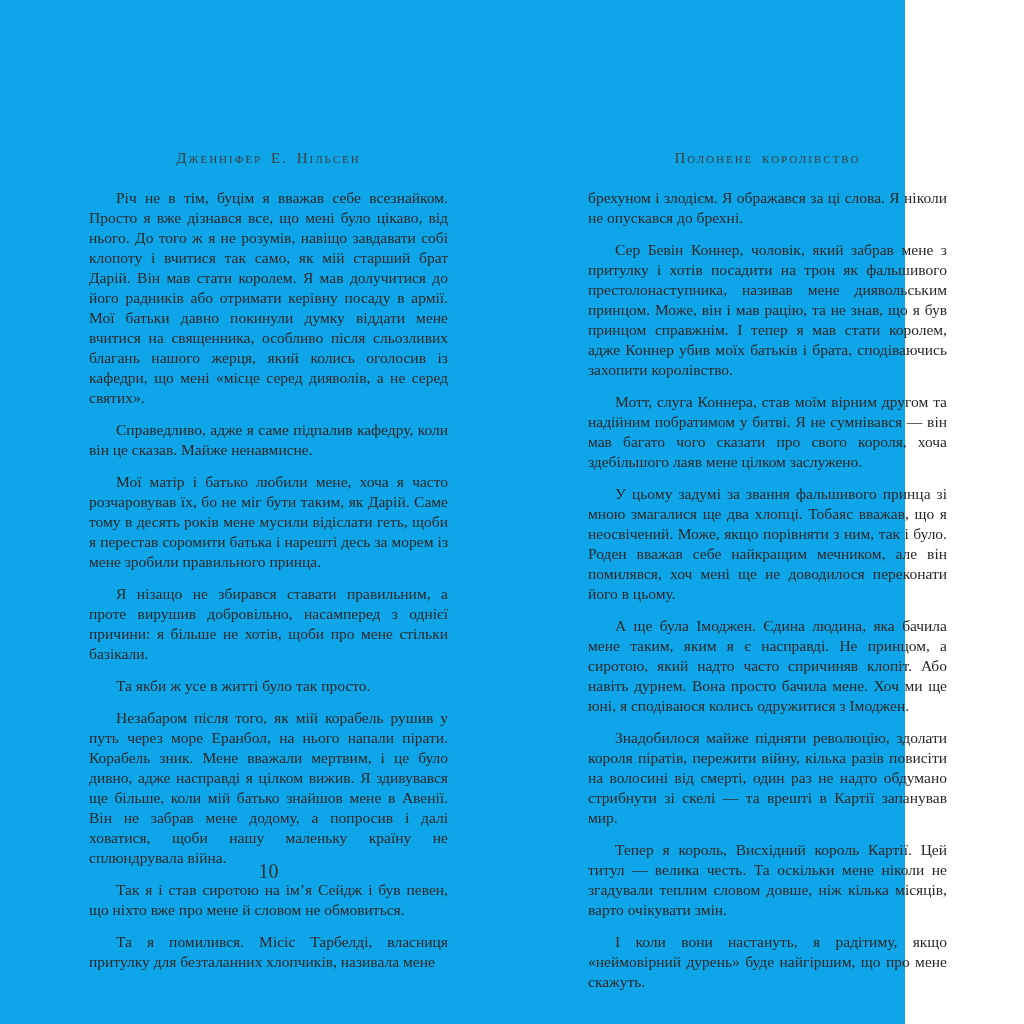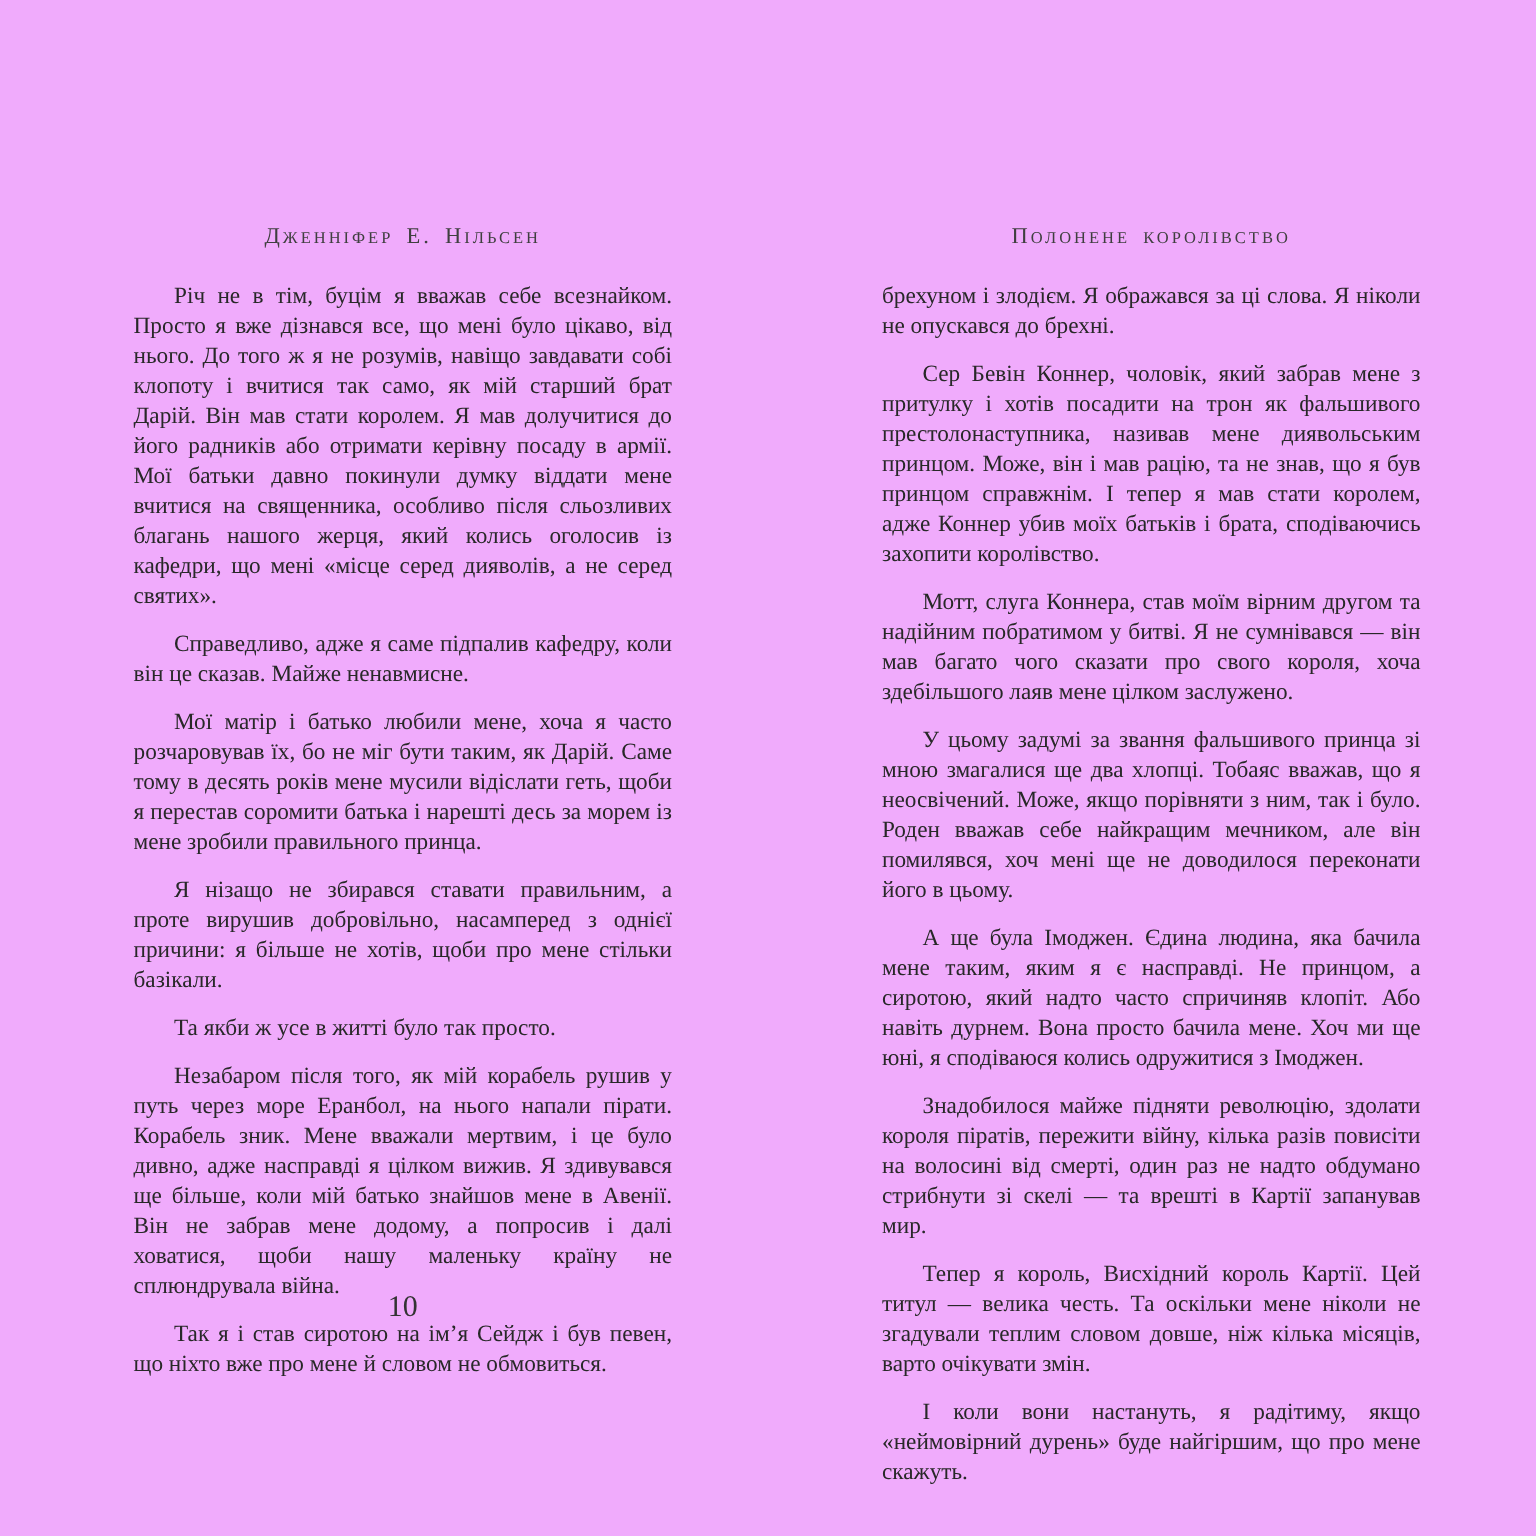--- a/index.html
+++ b/index.html
@@ -8,23 +8,23 @@
     background: #ffffff;
   }
   body {
     width: 1024px;
     height: 1024px;
     overflow: hidden;
     font-family: "Liberation Serif", "DejaVu Serif", serif;
   }
   .spread {
     position: relative;
-    width: 1024px;
+    width: 905px;
     height: 1024px;
-    background: #f0abfc;
+    background: #0ea5e9;
     text-decoration: underline;
   }
   .page {
     position: absolute;
     top: 150px;
     width: 383px;
     height: 742px;
   }
   .page-left  { left: 77px; }
   .page-right { left: 576px; }
@@ -71,20 +71,21 @@
   <section class="page page-left">
     <h1 class="running-head">Дженніфер Е. Нільсен</h1>
     <div class="page-body" lang="uk">
         <p class="para">Річ не в тім, буцім я вважав себе всезнайком. Просто я вже дізнався все, що мені було цікаво, від нього. До того ж я не розумів, навіщо завдавати собі клопоту і вчитися так само, як мій старший брат Дарій. Він мав стати королем. Я мав долучитися до його радників або отримати керівну посаду в армії. Мої батьки давно покинули думку віддати мене вчитися на священника, особливо після сльозливих благань нашого жерця, який колись оголосив із кафедри, що мені «місце серед дияволів, а не серед святих».</p>
         <p class="para">Справедливо, адже я саме підпалив кафедру, коли він це сказав. Майже ненавмисне.</p>
         <p class="para">Мої матір і батько любили мене, хоча я часто розчаровував їх, бо не міг бути таким, як Дарій. Саме тому в десять років мене мусили відіслати геть, щоби я перестав соромити батька і нарешті десь за морем із мене зробили правильного принца.</p>
         <p class="para">Я нізащо не збирався ставати правильним, а проте вирушив добровільно, насамперед з однієї причини: я більше не хотів, щоби про мене стільки базікали.</p>
         <p class="para">Та якби ж усе в житті було так просто.</p>
         <p class="para">Незабаром після того, як мій корабель рушив у путь через море Еранбол, на нього напали пірати. Корабель зник. Мене вважали мертвим, і це було дивно, адже насправді я цілком вижив. Я здивувався ще більше, коли мій батько знайшов мене в Авенії. Він не забрав мене додому, а попросив і далі ховатися, щоби нашу маленьку країну не сплюндрувала війна.</p>
         <p class="para">Так я і став сиротою на ім’я Сейдж і був певен, що ніхто вже про мене й словом не обмовиться.</p>
+        <p class="para">Та я помилився. Місіс Тарбелді, власниця притулку для безталанних хлопчиків, називала мене</p>
       </div>
     <div class="page-number">10</div>
   </section>
 
   <section class="page page-right">
     <h1 class="running-head">Полонене королівство</h1>
     <div class="page-body" lang="uk">
         <p class="para no-indent">брехуном і злодієм. Я ображався за ці слова. Я ніколи не опускався до брехні.</p>
         <p class="para">Сер Бевін Коннер, чоловік, який забрав мене з притулку і хотів посадити на трон як фальшивого престолонаступника, називав мене диявольським принцом. Може, він і мав рацію, та не знав, що я був принцом справжнім. І тепер я мав стати королем, адже Коннер убив моїх батьків і брата, сподіваючись захопити королівство.</p>
         <p class="para">Мотт, слуга Коннера, став моїм вірним другом та надійним побратимом у битві. Я не сумнівався — він мав багато чого сказати про свого короля, хоча здебільшого лаяв мене цілком заслужено.</p>

